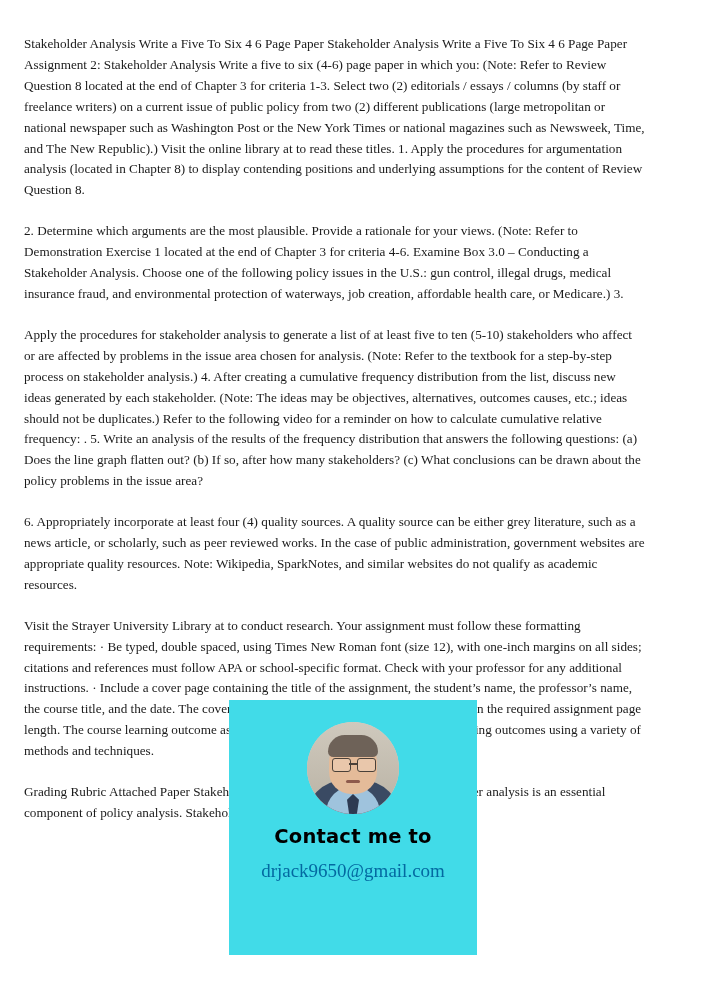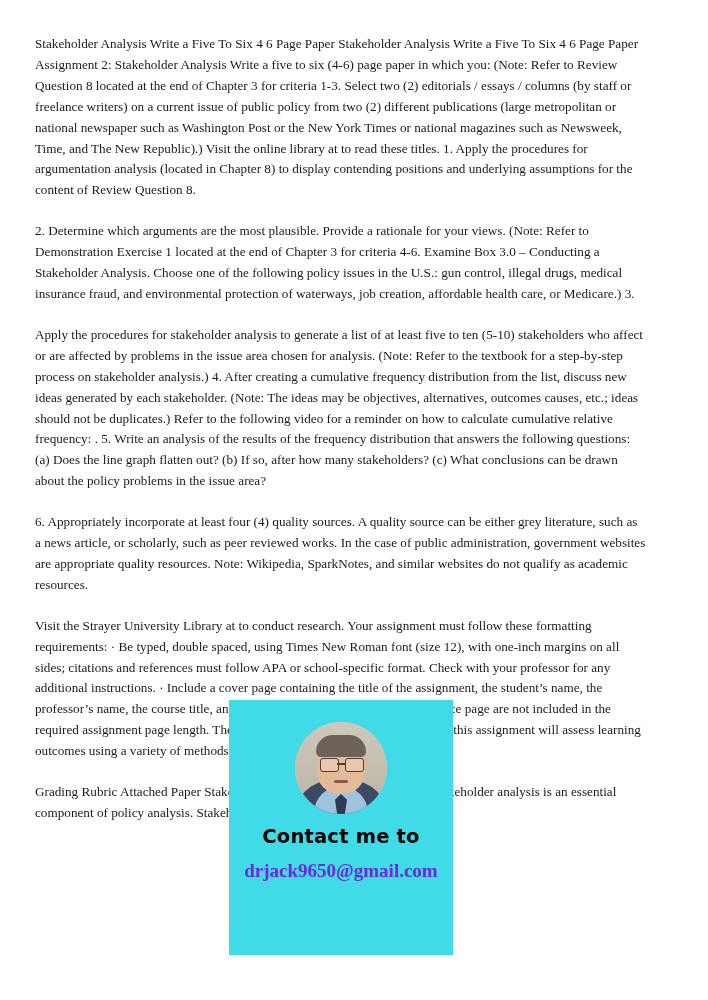--- a/index.html
+++ b/index.html
@@ -15,38 +15,38 @@
     color: #000000;
     overflow: hidden;
   }
   #doc {
     position: absolute;
     left: 0;
     top: 0;
     width: 708px;
     height: 1000px;
     box-sizing: border-box;
-    padding: 34px 62px 0 35px;
+    padding: 34px 62px 0 24px;
   }
   .para {
     font-family: "Liberation Serif", serif;
     font-size: 13.2px;
     line-height: 20.9px;
     text-align: left;
     margin: 0 0 20px 0;
     color: #1a1a1a;
   }
   .para:last-child { margin-bottom: 0; }
 
   
   #overlay {
     position: absolute;
     left: 229px;
     top: 700px;
-    width: 224px;
+    width: 248px;
     height: 255px;
     background: #41dbe8;
     box-sizing: border-box;
     text-align: center;
     overflow: hidden;
   }
   #avatar {
     width: 92px;
     height: 92px;
     border-radius: 50%;
@@ -155,24 +155,24 @@
   #overlay-line1, #overlay-line2 {
     font-family: "DejaVu Sans", sans-serif;
     font-weight: bold;
     font-size: 19.5px;
     line-height: 25px;
     color: #000000;
     letter-spacing: 0.2px;
   }
   #overlay-email {
     font-family: "Liberation Serif", serif;
-    font-weight: bold;
+    font-weight: normal;
     font-size: 19px;
     line-height: 26px;
-    color: #6d28d9;
+    color: #0369a1;
     margin-top: 9px;
   }
 </style>
 </head>
 <body>
 
 <div id="doc">
   <p class="para">Stakeholder Analysis Write a Five To Six 4 6 Page Paper Stakeholder Analysis Write a Five To Six 4 6 Page Paper Assignment 2: Stakeholder Analysis Write a five to six (4-6) page paper in which you: (Note: Refer to Review Question 8 located at the end of Chapter 3 for criteria 1-3. Select two (2) editorials / essays / columns (by staff or freelance writers) on a current issue of public policy from two (2) different publications (large metropolitan or national newspaper such as Washington Post or the New York Times or national magazines such as Newsweek, Time, and The New Republic).) Visit the online library at to read these titles. 1. Apply the procedures for argumentation analysis (located in Chapter 8) to display contending positions and underlying assumptions for the content of Review Question 8.</p>
   <p class="para">2. Determine which arguments are the most plausible. Provide a rationale for your views. (Note: Refer to Demonstration Exercise 1 located at the end of Chapter 3 for criteria 4-6. Examine Box 3.0 – Conducting a Stakeholder Analysis. Choose one of the following policy issues in the U.S.: gun control, illegal drugs, medical insurance fraud, and environmental protection of waterways, job creation, affordable health care, or Medicare.) 3.</p>
   <p class="para">Apply the procedures for stakeholder analysis to generate a list of at least five to ten (5-10) stakeholders who affect or are affected by problems in the issue area chosen for analysis. (Note: Refer to the textbook for a step-by-step process on stakeholder analysis.) 4. After creating a cumulative frequency distribution from the list, discuss new ideas generated by each stakeholder. (Note: The ideas may be objectives, alternatives, outcomes causes, etc.; ideas should not be duplicates.) Refer to the following video for a reminder on how to calculate cumulative relative frequency: . 5. Write an analysis of the results of the frequency distribution that answers the following questions: (a) Does the line graph flatten out? (b) If so, after how many stakeholders? (c) What conclusions can be drawn about the policy problems in the issue area?</p>

